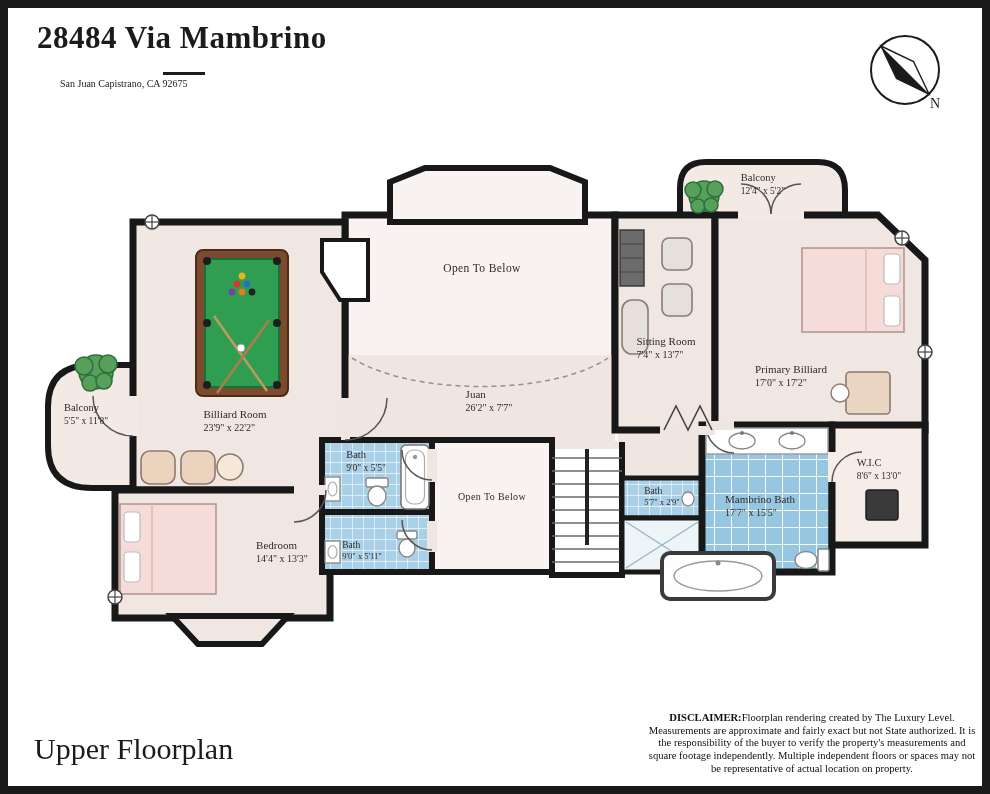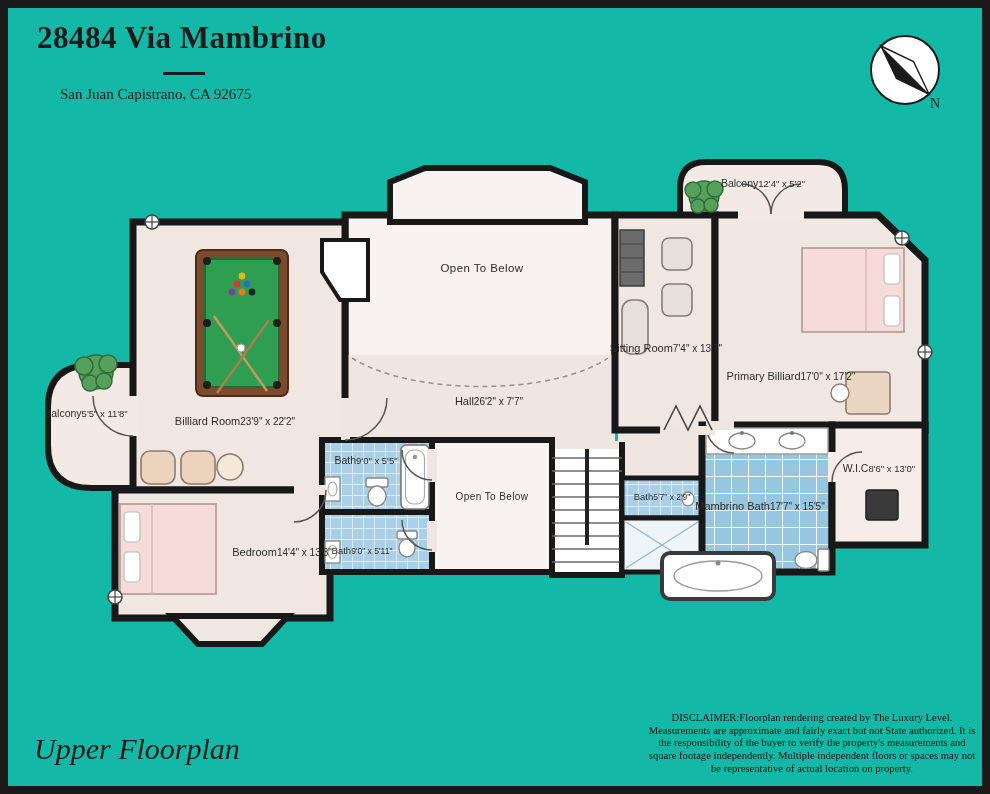--- a/index.html
+++ b/index.html
@@ -1,33 +1,33 @@
 <!DOCTYPE html>
 <html><head>
 <meta charset="utf-8">
 <style>
   html,body{margin:0;padding:0;background:#9a9a9a;}
   .frame{
-    position:relative;width:990px;height:794px;background:#14b8a6;
+    position:relative;width:990px;height:794px;background:#ffffff;
     box-shadow:inset 0 0 0 8px #191919;overflow:hidden;
     font-family:"Liberation Serif",serif;color:#1b1b1b;
   }
   .abs{position:absolute;}
   .page-title{left:37px;top:20px;font-size:31px;font-weight:700;letter-spacing:.5px;}
   .title-rule{left:163px;top:72px;width:42px;height:3px;background:#1b1b1b;}
-  .page-subtitle{left:60px;top:86px;font-size:15px;}
-  .footer-title{left:34px;top:732px;font-size:30px;font-style:italic;}
+  .page-subtitle{left:60px;top:78px;font-size:10px;}
+  .footer-title{left:34px;top:732px;font-size:30px;}
   .disclaimer{left:645px;top:712px;width:334px;font-size:10.6px;line-height:1.2;text-align:center;color:#101010;}
-  .disclaimer b{font-weight:400;text-align:right;}
+  .disclaimer b{font-weight:700;text-align:right;}
   svg.plan{position:absolute;left:0;top:0;z-index:1;}
   .rlabel{
     position:absolute;transform:translate(-50%,-50%);z-index:3;
-    display:flex;align-items:flex-end;text-align:center;
+    display:flex;flex-direction:column;align-items:flex-start;text-align:center;
     color:#2e2b28;white-space:nowrap;line-height:1.3;
-    font-family:Liberation Sans, sans-serif;
+    font-family:Liberation Serif, serif;
   }
   .rlabel .nm{font-size:11px;}
   .rlabel .dm{font-size:10px;}
   .rlabel.md .nm{font-size:10.5px;}
   .rlabel.md .dm{font-size:9.5px;}
   .rlabel.sm .nm{font-size:9.5px;}
   .rlabel.sm .dm{font-size:8.5px;}
   .rlabel.one .nm{font-size:11.5px;letter-spacing:.4px;}
   .rlabel.one.md .nm{font-size:10px;}
 </style>
@@ -277,21 +277,21 @@
   </div>
   <div class="rlabel md" style="left:86px;top:414px">
     <span class="nm">Balcony</span>
     <span class="dm">5'5" x 11'8"</span>
   </div>
   <div class="rlabel" style="left:235px;top:421px">
     <span class="nm">Billiard Room</span>
     <span class="dm">23'9" x 22'2"</span>
   </div>
   <div class="rlabel" style="left:489px;top:401px">
-    <span class="nm">Hall</span>
+    <span class="nm">Juan</span>
     <span class="dm">26'2" x 7'7"</span>
   </div>
   <div class="rlabel md" style="left:366px;top:461px">
     <span class="nm">Bath</span>
     <span class="dm">9'0" x 5'5"</span>
   </div>
   <div class="rlabel one md" style="left:492px;top:496px">
     <span class="nm">Open To Below</span>
   </div>
   <div class="rlabel sm" style="left:662px;top:497px">

